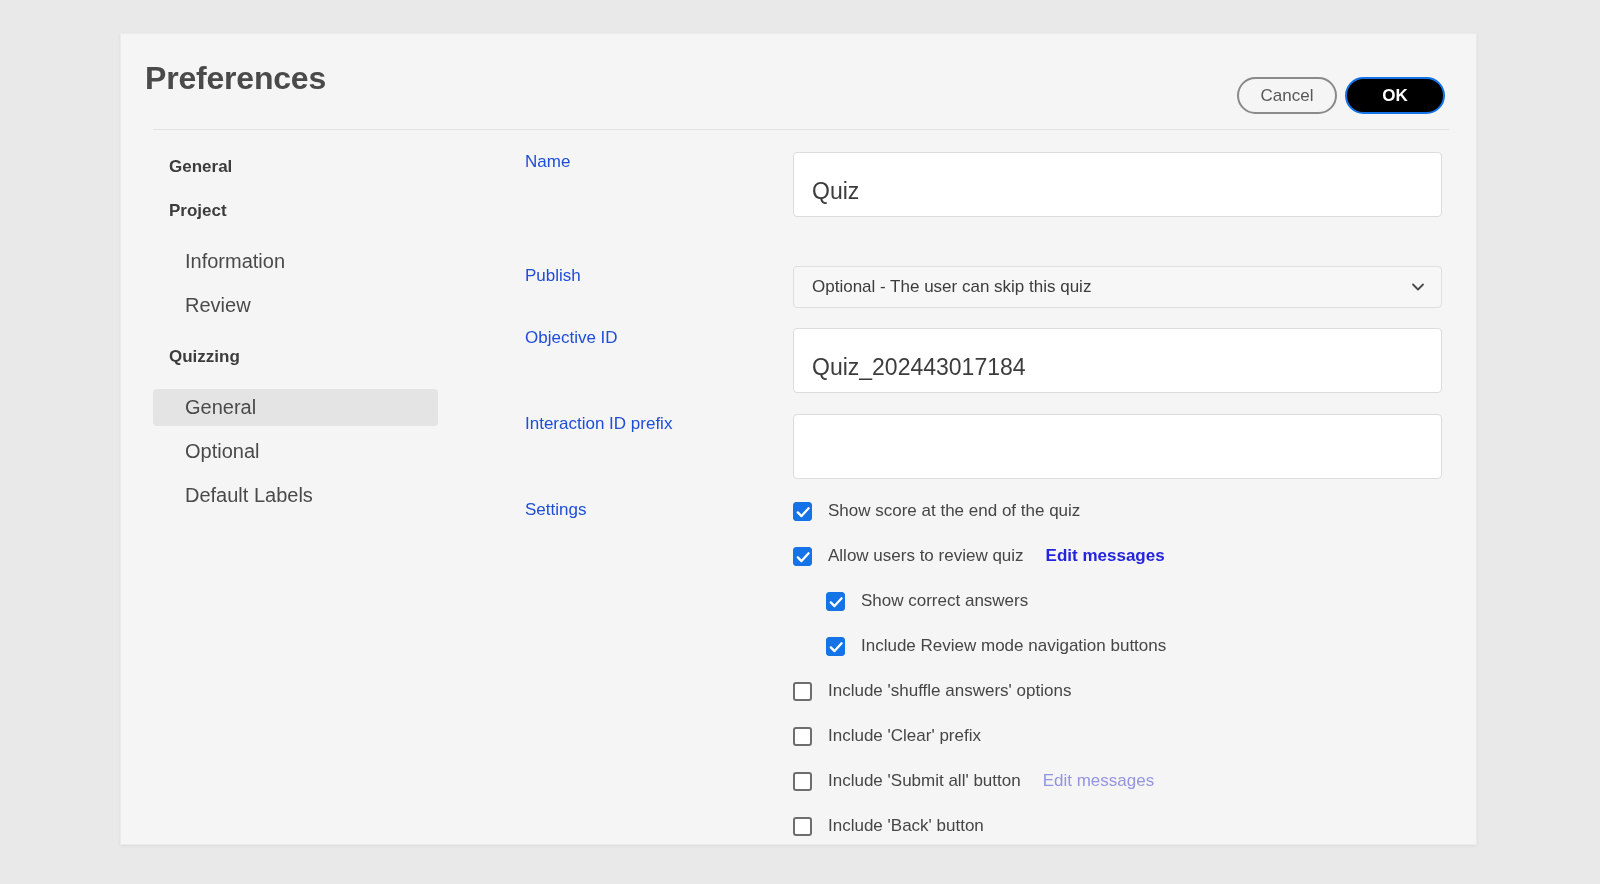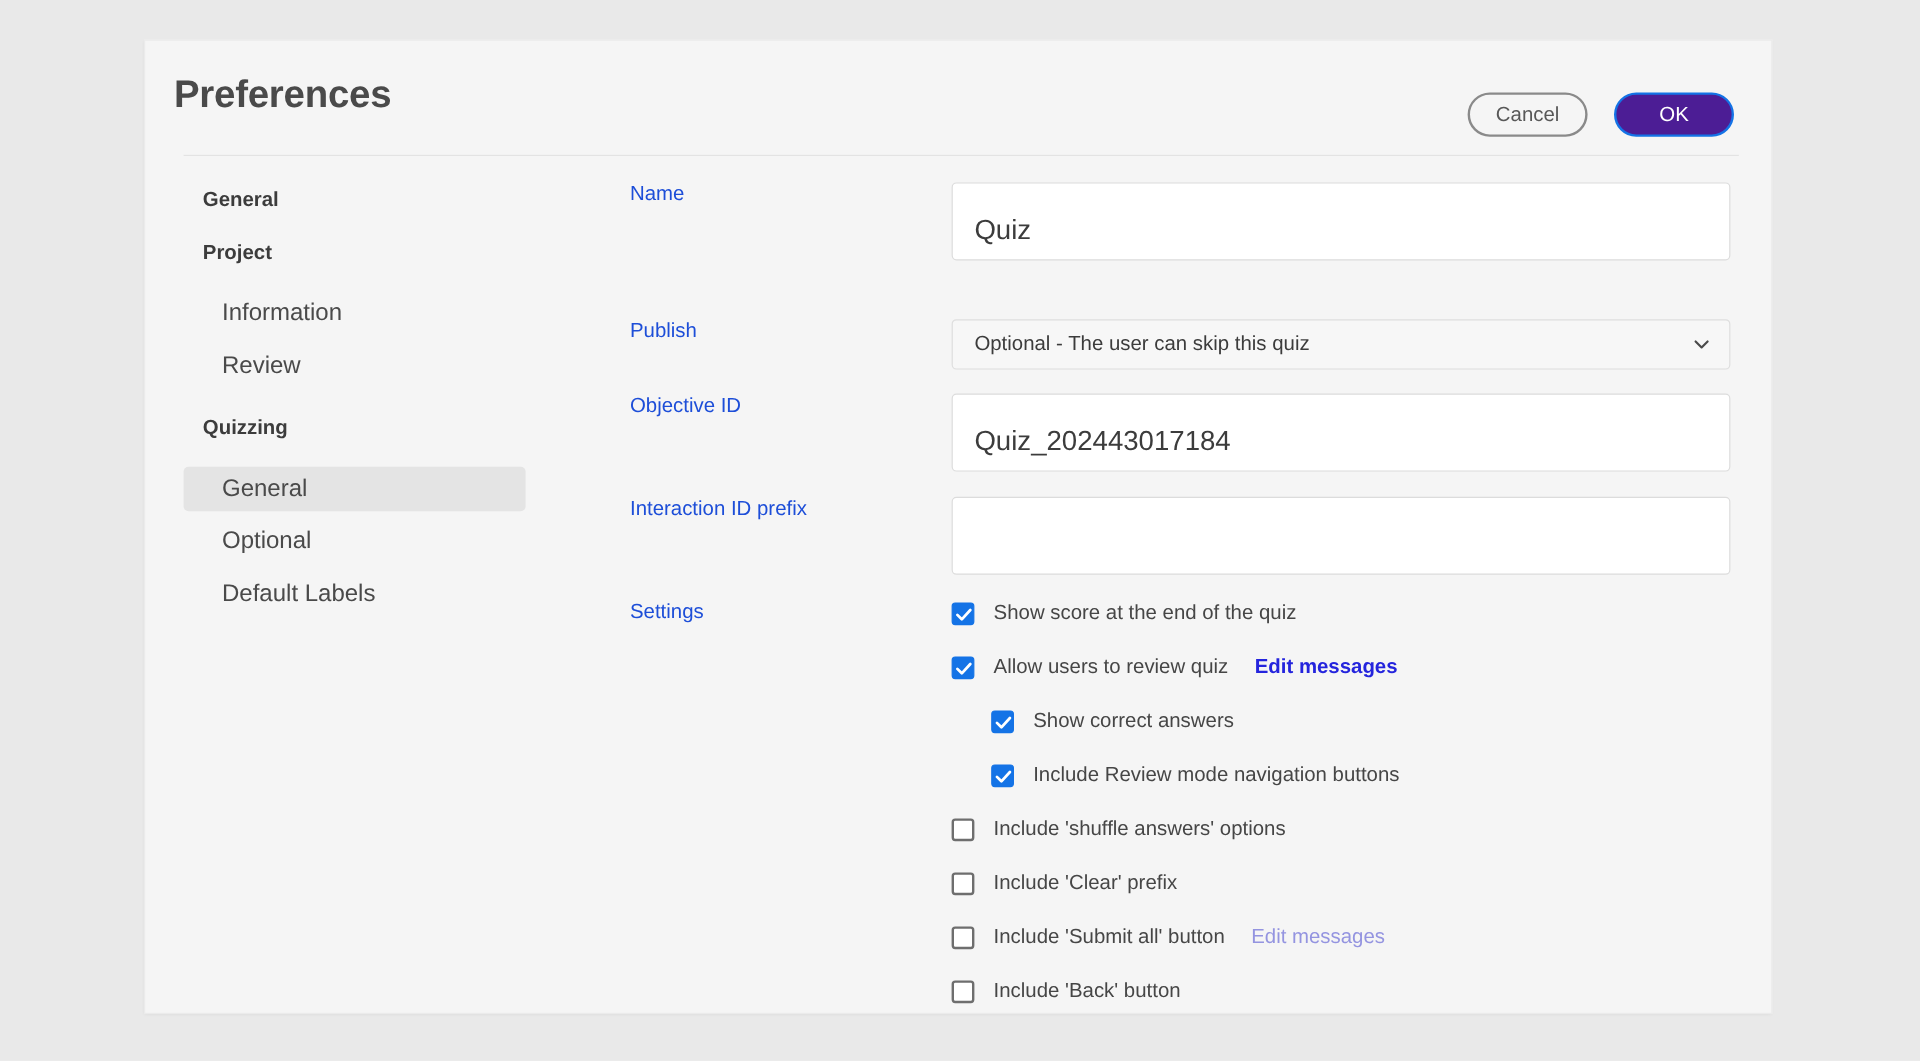--- a/index.html
+++ b/index.html
@@ -42,21 +42,21 @@
     font-weight: bold;
     color: #4a4a4a;
     letter-spacing: -0.2px;
   }
   #header-actions {
     position: absolute;
     right: 31px;
     top: 43px;
     display: flex;
     align-items: center;
-    gap: 22px;
+    gap: 8px;
   }
   .btn {
     font-family: "Liberation Sans", sans-serif;
     font-size: 17px;
     border-radius: 999px;
     cursor: pointer;
     box-sizing: border-box;
     display: flex;
     align-items: center;
     justify-content: center;
@@ -65,24 +65,24 @@
   #cancel-button {
     width: 100px;
     height: 37px;
     background: transparent;
     border: 2px solid #8a8a8a;
     color: #585858;
   }
   #ok-button {
     width: 100px;
     height: 37px;
-    background: #4c1d95;
+    background: #000000;
     border: 2px solid #1473e6;
     color: #ffffff;
-    font-weight: normal;
+    font-weight: bold;
   }
   #header-divider {
     position: absolute;
     left: 32px;
     top: 95px;
     width: 1296px;
     height: 1px;
     background: #e3e3e3;
   }
 

